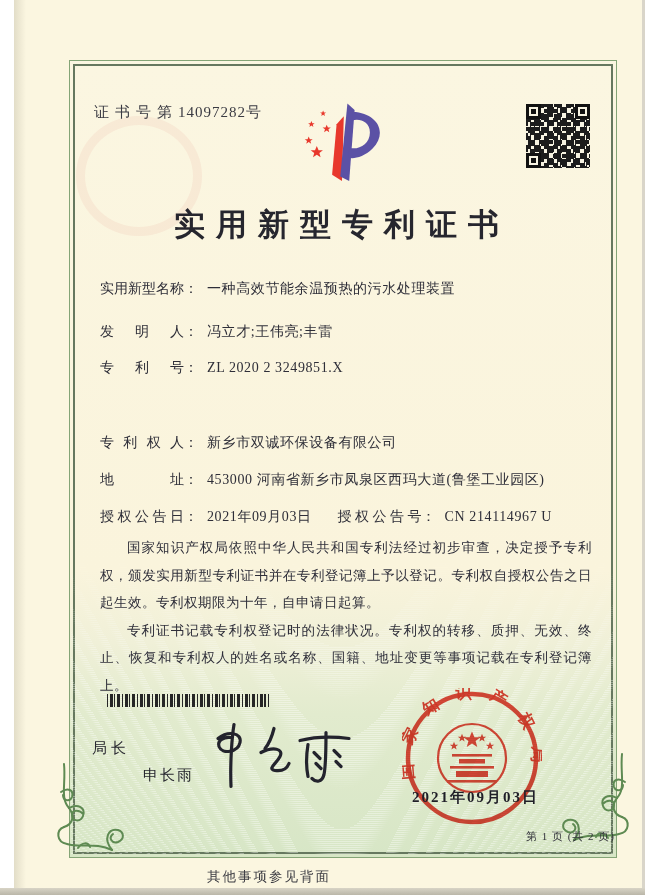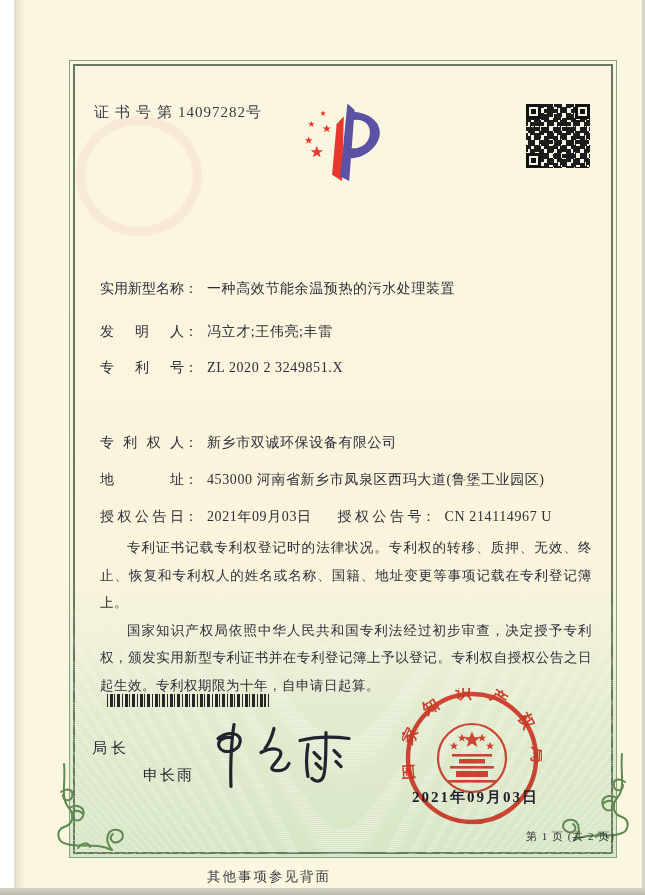--- a/index.html
+++ b/index.html
@@ -106,20 +106,21 @@
         <path d="M62,13 C90,15 101,36 84,54 C74,64 62,66 57,64 L58,53 C68,56 81,49 81,36 C81,24 69,20 61,23 Z"></path>
       </g>
     </svg>
 
     <div class="qr">
       <div class="finder f-tl"></div>
       <div class="finder f-tr"></div>
       <div class="finder f-bl"></div>
     </div>
 
+    <div class="title">实用新型专利证书</div>
 
     <div class="row" style="top:280px">
       <span class="lab">实用新型名称</span><span>：</span><span class="val">一种高效节能余温预热的污水处理装置</span>
     </div>
     <div class="row" style="top:323px">
       <span class="lab">发明人</span><span>：</span><span class="val">冯立才;王伟亮;丰雷</span>
     </div>
     <div class="row" style="top:359px">
       <span class="lab">专利号</span><span>：</span><span class="val">ZL 2020 2 3249851.X</span>
     </div>
@@ -127,22 +128,22 @@
       <span class="lab">专利权人</span><span>：</span><span class="val">新乡市双诚环保设备有限公司</span>
     </div>
     <div class="row" style="top:471px">
       <span class="lab">地址</span><span>：</span><span class="val">453000 河南省新乡市凤泉区西玛大道(鲁堡工业园区)</span>
     </div>
     <div class="row" style="top:508px">
       <span class="lab">授权公告日</span><span>：</span><span class="val">2021年09月03日</span><span class="lab2">授权公告号</span><span>：</span><span class="val">CN 214114967 U</span>
     </div>
 
     <div class="body-text">
+      <p>国家知识产权局依照中华人民共和国专利法经过初步审查，决定授予专利权，颁发实用新型专利证书并在专利登记簿上予以登记。专利权自授权公告之日起生效。专利权期限为十年，自申请日起算。</p>
       <p>专利证书记载专利权登记时的法律状况。专利权的转移、质押、无效、终止、恢复和专利权人的姓名或名称、国籍、地址变更等事项记载在专利登记簿上。</p>
-      <p>国家知识产权局依照中华人民共和国专利法经过初步审查，决定授予专利权，颁发实用新型专利证书并在专利登记簿上予以登记。专利权自授权公告之日起生效。专利权期限为十年，自申请日起算。</p>
     </div>
 
     <div class="barcode"></div>
 
     <div class="signer-title">局长</div>
     <div class="signer-name">申长雨</div>
 
     <svg class="signature" viewBox="0 0 150 75">
       <g fill="none" stroke="#23232d" stroke-width="3.2" stroke-linecap="round" stroke-linejoin="round">
         <path d="M30,6 C28,18 26,44 27,68"></path>

